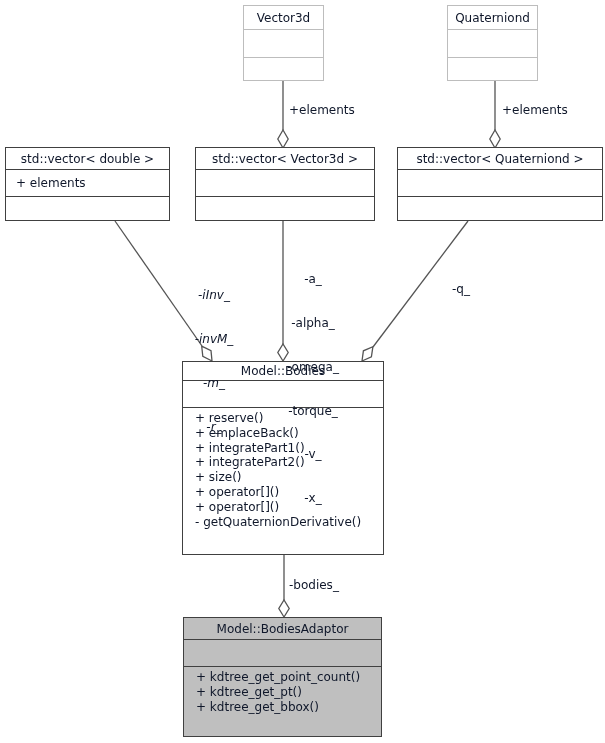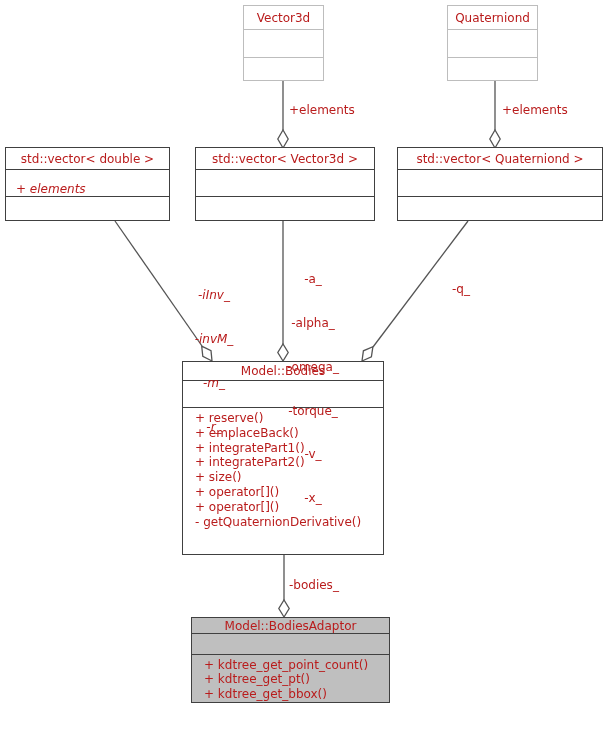--- a/index.html
+++ b/index.html
@@ -3,21 +3,21 @@
 <meta charset="utf-8">
 <style>
   html, body { margin: 0; padding: 0; background: #ffffff; }
   #canvas {
     position: relative;
     width: 605px;
     height: 743px;
     background: #ffffff;
     font-family: "DejaVu Sans", "Liberation Sans", sans-serif;
     font-size: 12px;
-    color: #b91c1c;
+    color: #0f172a;
     overflow: hidden;
   }
   .box {
     position: absolute;
     box-sizing: border-box;
     background: #ffffff;
     border: 1.5px solid #404040;
     display: flex;
     flex-direction: column;
   }
@@ -29,24 +29,23 @@
     display: flex;
     align-items: center;
     justify-content: center;
     white-space: pre;
   }
   .muted .title { border-bottom: 1px solid #bdbdbd; }
   .attr {
     box-sizing: border-box;
     border-bottom: 1.5px solid #404040;
     display: flex;
-    align-items: flex-end;
+    align-items: center;
     padding-left: 10px;
     white-space: pre;
-    font-style: italic;
   }
   .muted .attr { border-bottom: 1px solid #bdbdbd; }
   .ops {
     flex: 1;
     box-sizing: border-box;
     padding: 3px 4px 0 12px;
   }
   .m { line-height: 14.8px; white-space: pre; }
   #edges-svg {
     position: absolute;
@@ -68,21 +67,21 @@
   #box-vec-double .attr  { height:27px; }
   #box-vec-vector3d        { left:195px; top:147px; width:180px; height:74px; }
   #box-vec-vector3d .title { height:22px; }
   #box-vec-vector3d .attr  { height:27px; }
   #box-vec-quaterniond        { left:397px; top:147px; width:206px; height:74px; }
   #box-vec-quaterniond .title { height:22px; }
   #box-vec-quaterniond .attr  { height:27px; }
   #box-bodies        { left:182px; top:361px; width:202px; height:194px; }
   #box-bodies .title { height:19px; }
   #box-bodies .attr  { height:27px; }
-  #box-adaptor        { left:191px; top:617px; width:199px; height:86px; }
+  #box-adaptor        { left:183px; top:617px; width:199px; height:120px; }
   #box-adaptor .title { height:22px; }
   #box-adaptor .attr  { height:27px; }
   .filled .title, .filled .attr { border-color: #404040; }
 </style>
 </head>
 <body>
 
 <div id="canvas">
 
   <svg id="edges-svg" viewBox="0 0 605 743" xmlns="http://www.w3.org/2000/svg">

